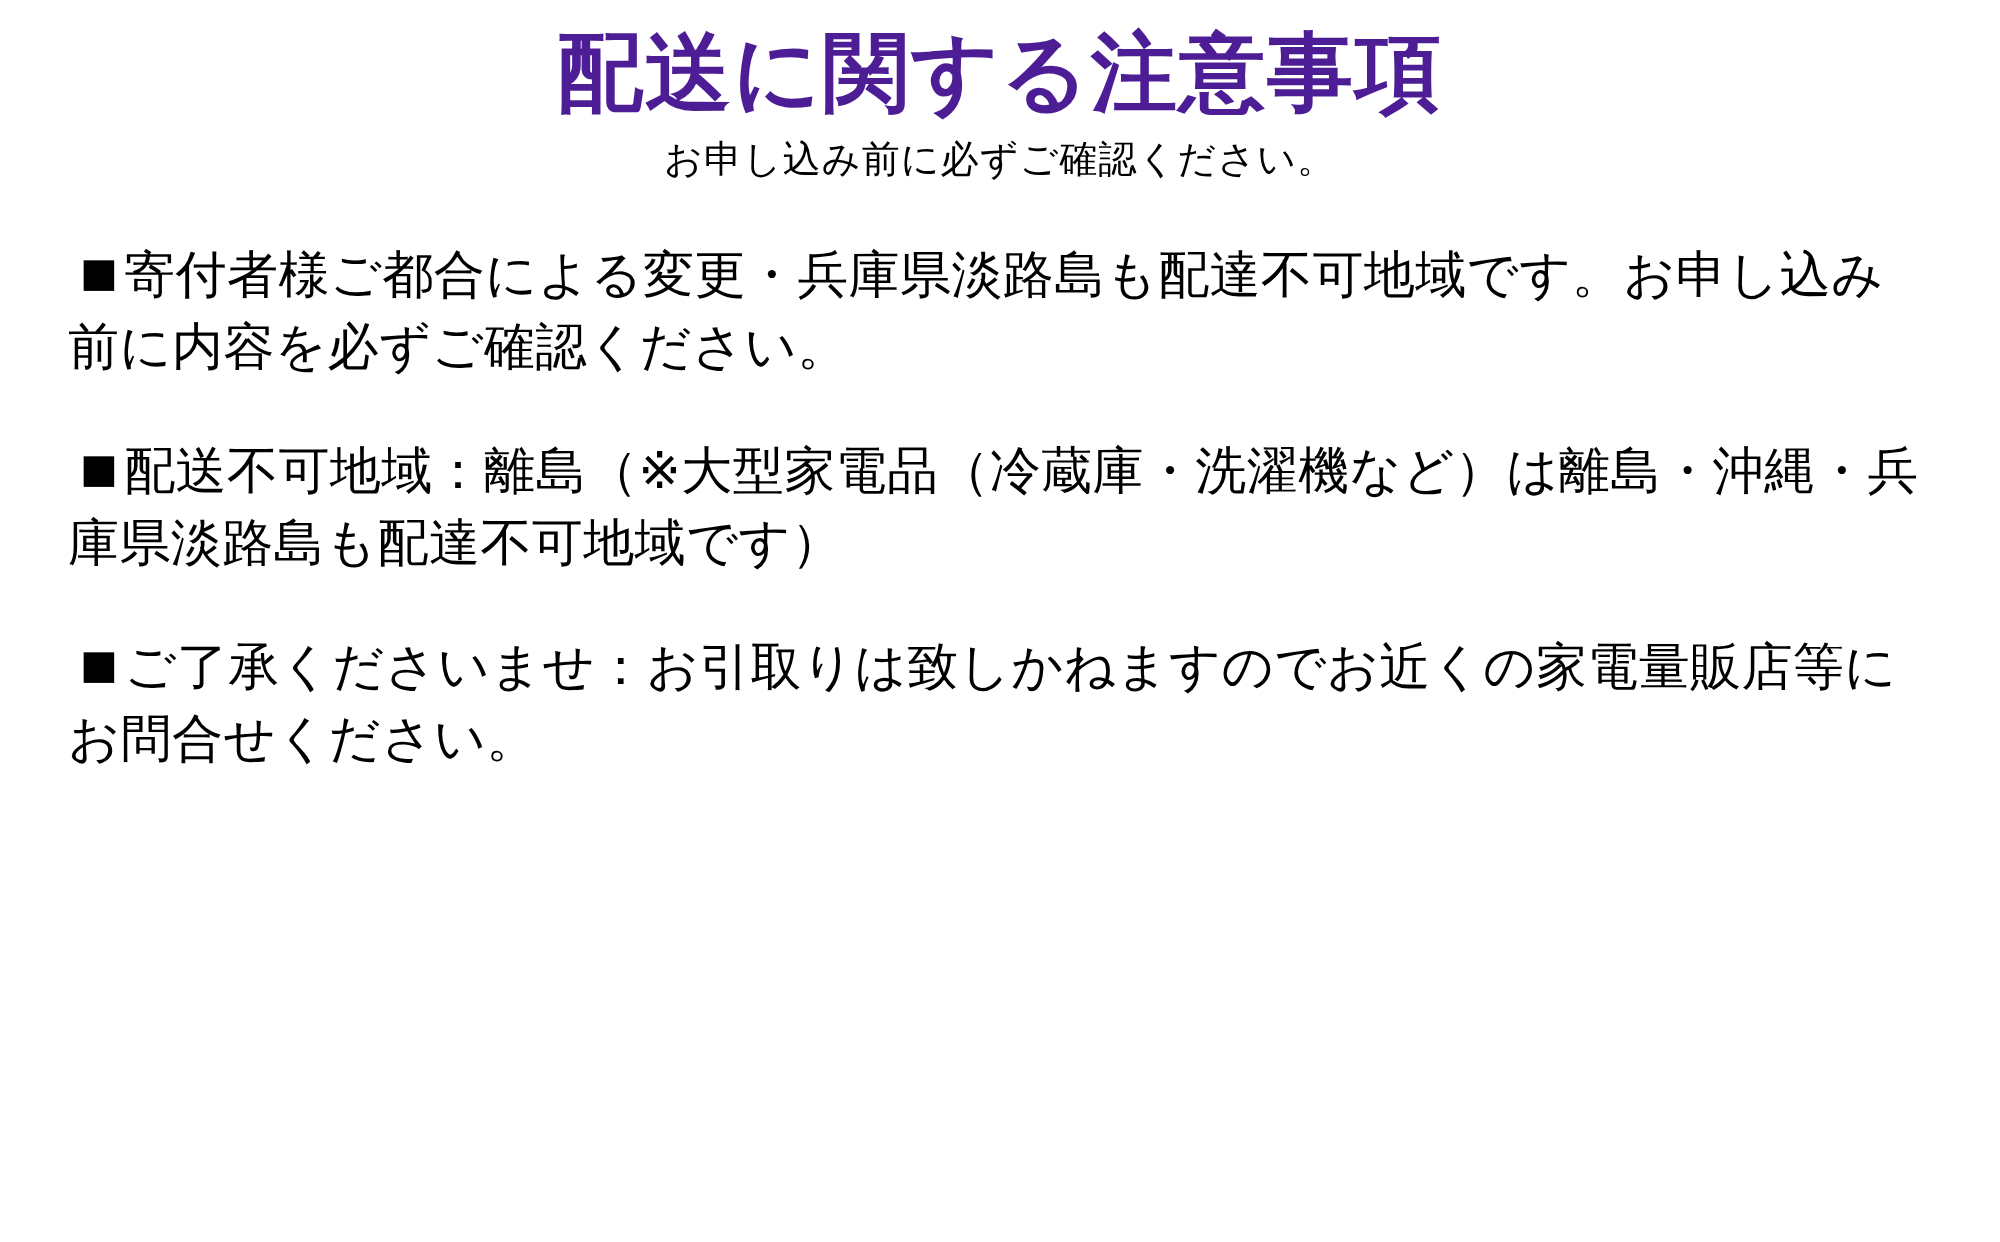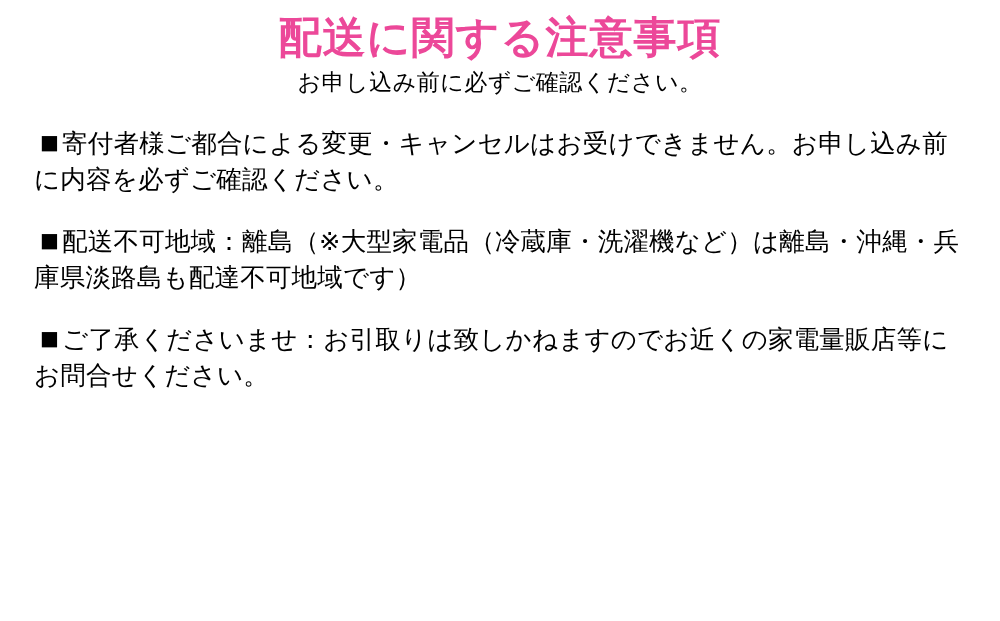--- a/index.html
+++ b/index.html
@@ -16,31 +16,31 @@
   }
   .page {
     width: 1000px;
     height: 621px;
     box-sizing: border-box;
     position: relative;
     background: #ffffff;
   }
   .title {
     text-align: center;
-    color: #ec4899;
+    color: #4c1d95;
     font-size: 43px;
     font-weight: bold;
     letter-spacing: 1px;
     line-height: 1.1;
     margin: 14px 0 0 0;
   }
   .subtitle {
     text-align: center;
     color: #000000;
-    font-size: 23px;
+    font-size: 19px;
     font-weight: normal;
     letter-spacing: 0.5px;
     line-height: 1.2;
     margin: 8px 0 0 0;
   }
   .notes {
     margin: 28px 0 0 0;
     padding: 0 34px 0 34px;
   }
   .note {
@@ -68,21 +68,21 @@
 <div class="page">
 
   <h1 class="title">配送に関する注意事項</h1>
   <h2 class="subtitle">お申し込み前に必ずご確認ください。</h2>
 
   <div class="notes">
 
 
 
     <p class="note">
-      <span class="bullet">■</span><span class="note-text">寄付者様ご都合による変更・キャンセルはお受けできません。お申し込み前に内容を必ずご確認ください。</span>
+      <span class="bullet">■</span><span class="note-text">寄付者様ご都合による変更・兵庫県淡路島も配達不可地域です。お申し込み前に内容を必ずご確認ください。</span>
     </p>
 
     <p class="note">
       <span class="bullet">■</span><span class="note-text">配送不可地域：離島（※大型家電品（冷蔵庫・洗濯機など）は離島・沖縄・兵庫県淡路島も配達不可地域です）</span>
     </p>
 
     <p class="note">
       <span class="bullet">■</span><span class="note-text">ご了承くださいませ：お引取りは致しかねますのでお近くの家電量販店等にお問合せください。</span>
     </p>
 

